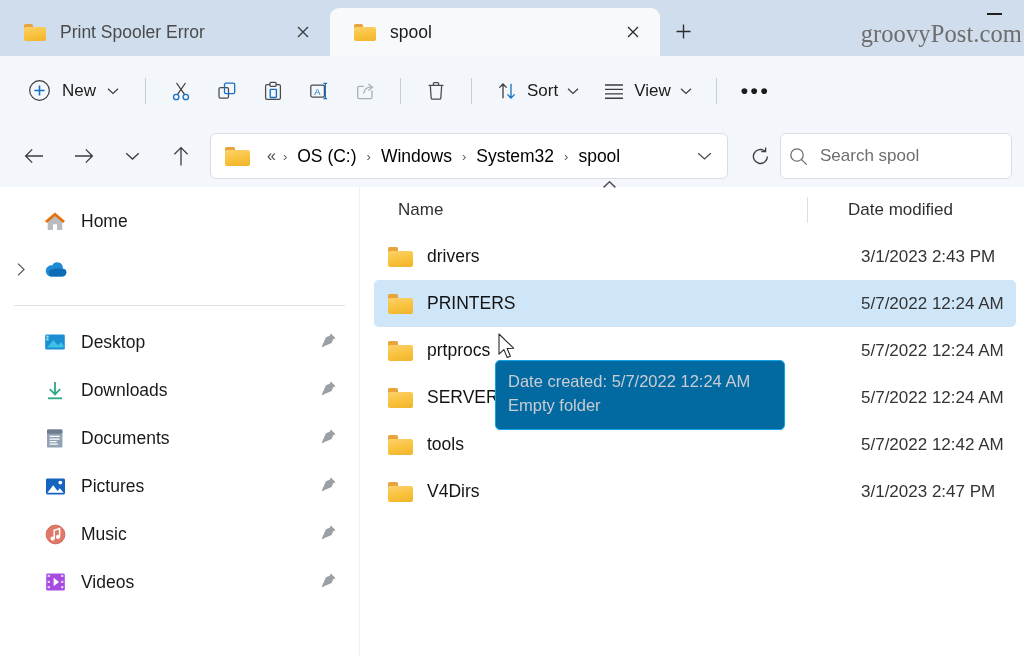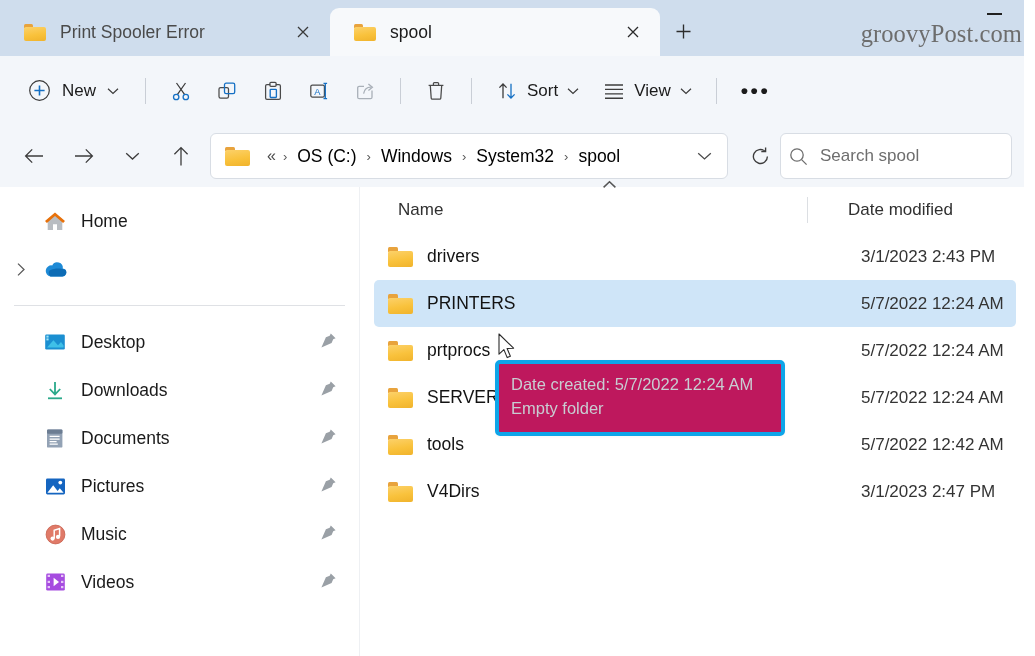--- a/index.html
+++ b/index.html
@@ -277,22 +277,22 @@
   .row.selected { background: #cfe5f8; }
   .row .r-icon { margin-right: 14px; flex: none; }
   .r-name { font-size: 17.5px; color: #131313; width: 410px; flex: none; white-space: nowrap; }
   .r-date { font-size: 17px; color: #343434; flex: 1; padding-left: 24px; white-space: nowrap; }
 
   
   .tooltip {
     position: absolute;
     left: 495px; top: 360px;
     width: 290px;
-    background: #be185d;
-    border: 4px solid #0ea5e9;
+    background: #0369a1;
+    border: 1px solid #0ea5e9;
     border-radius: 5px;
     padding: 9px 12px 11px 12px;
     box-shadow: 0 1px 3px rgba(0,0,0,0.035);
   }
   .tooltip .tline {
     font-size: 16.5px;
     color: #c9cdd2;
     line-height: 1.45;
     white-space: nowrap;
   }

